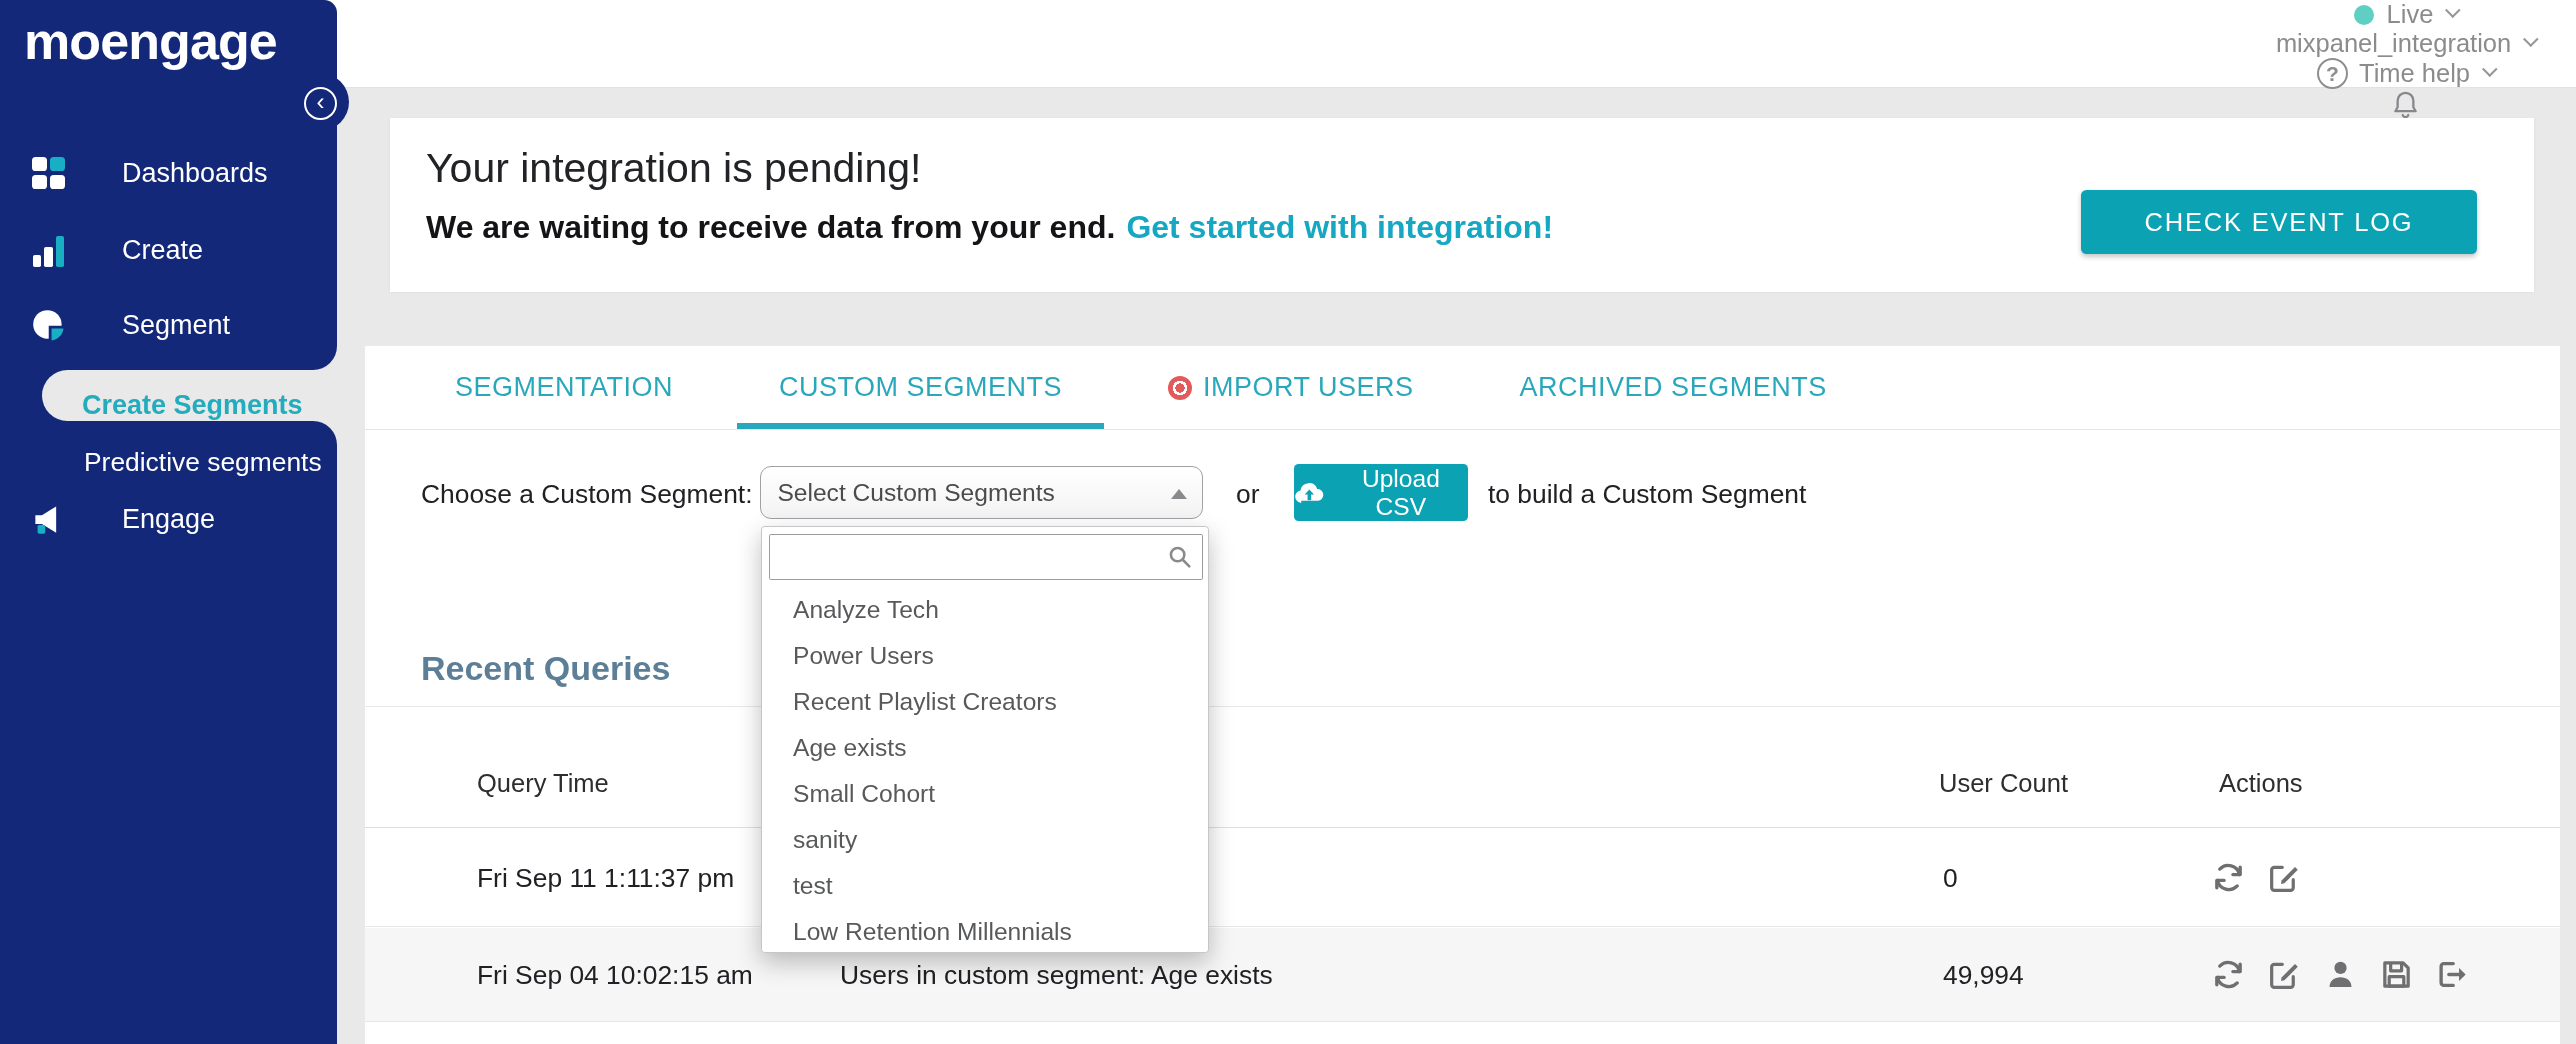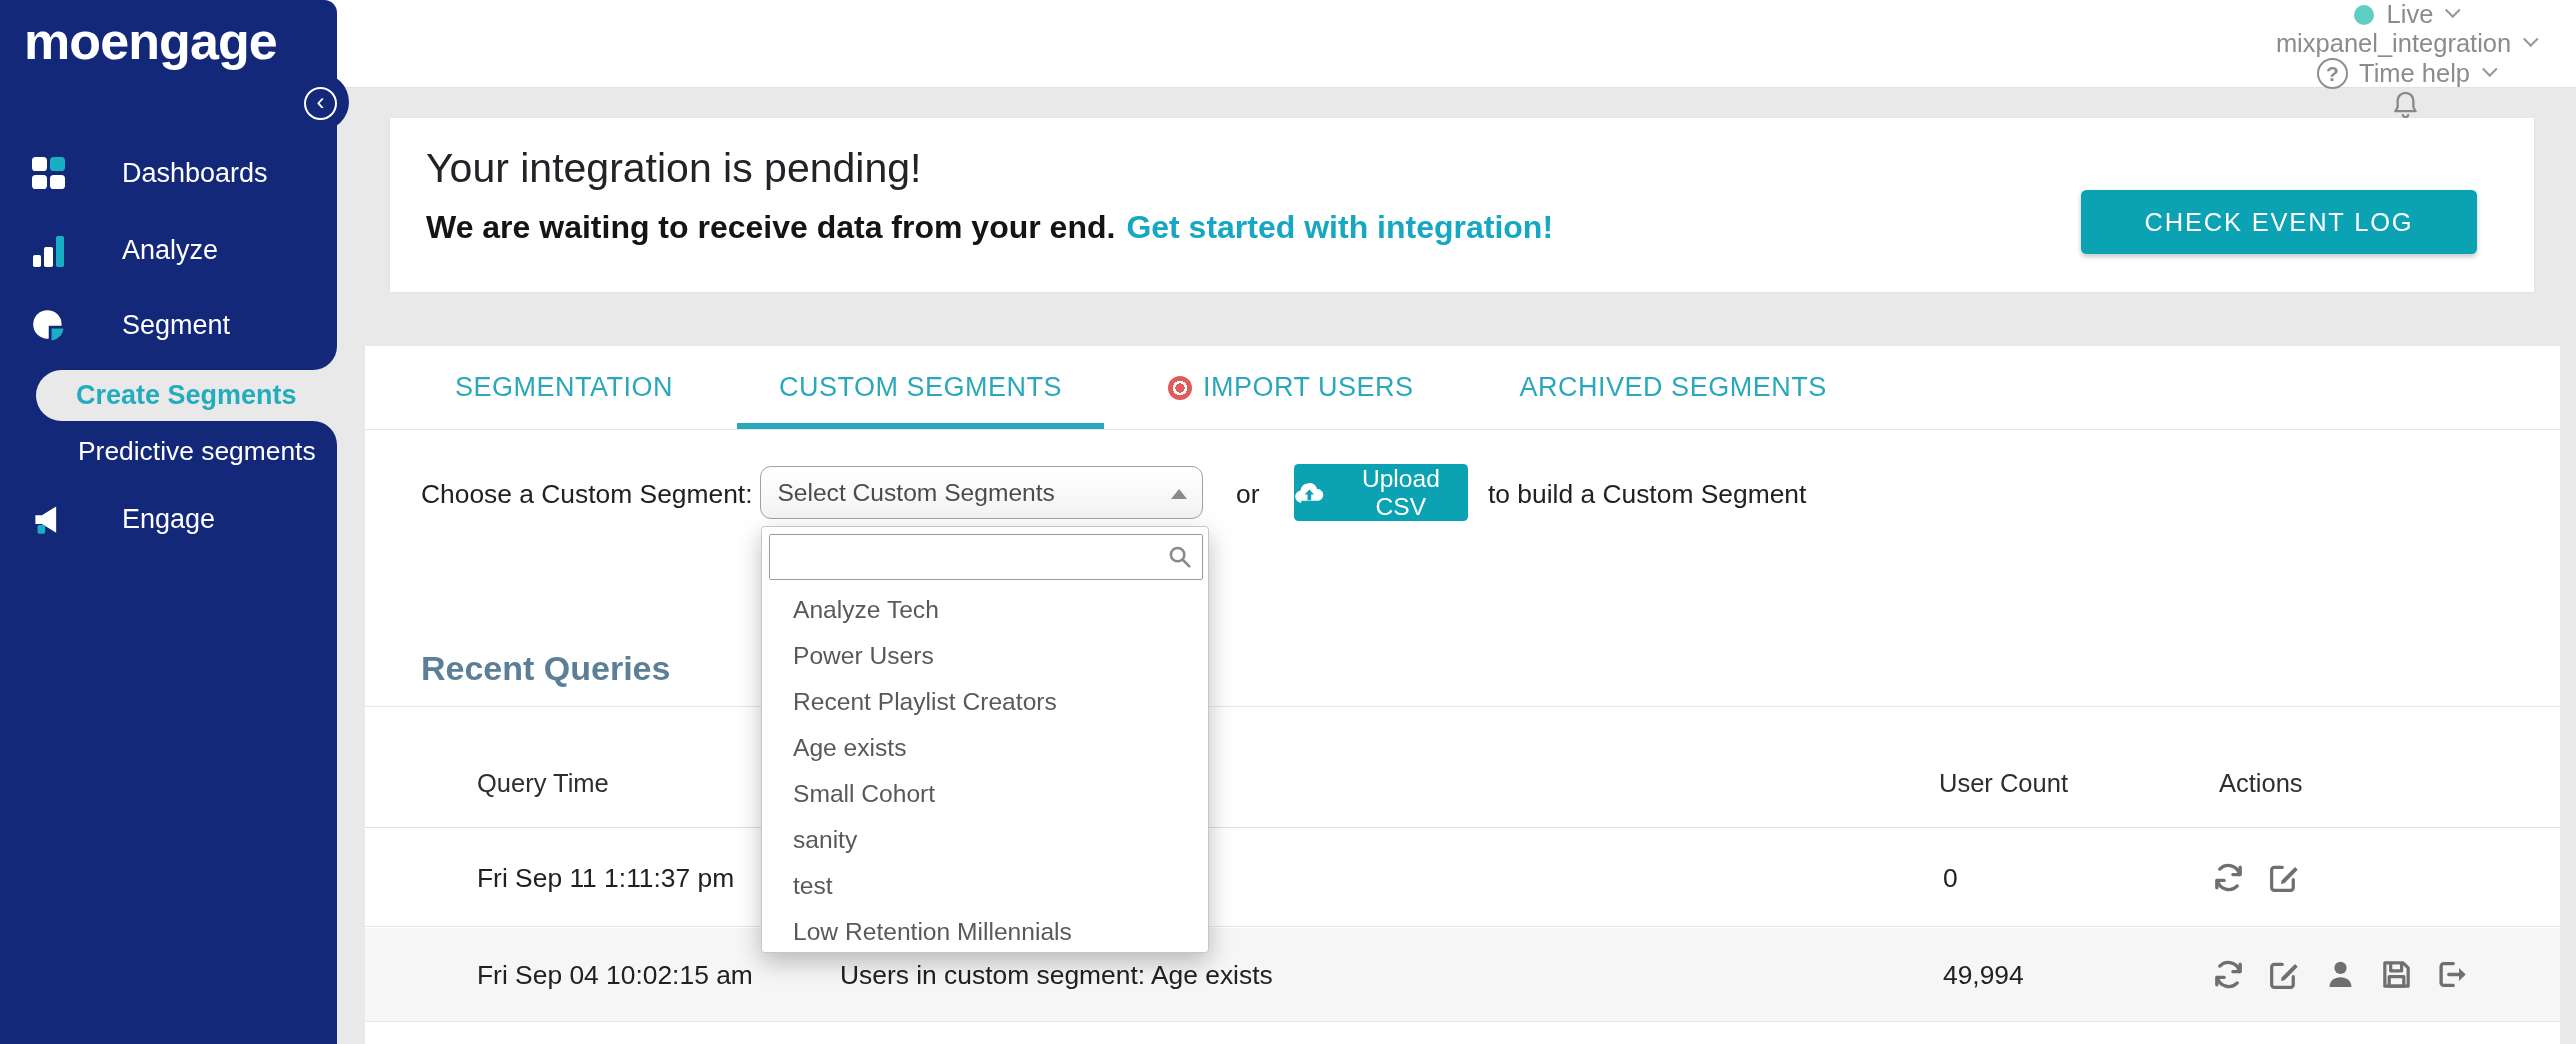--- a/index.html
+++ b/index.html
@@ -36,21 +36,21 @@
   .collapse-btn{position:absolute;left:304px;top:87px;width:33px;height:33px;border-radius:50%;border:2.7px solid #fff;background:var(--navy);color:#fff;font-size:24px;line-height:25.5px;text-align:center;cursor:pointer;}
   .nav-item{position:absolute;left:0;width:337px;height:58px;display:flex;align-items:center;color:#fff;font-size:27px;font-weight:500;cursor:pointer;}
   .nav-icon{position:absolute;left:31px;width:35px;height:35px;display:flex;align-items:center;justify-content:center;}
   .nav-label{position:absolute;left:78px;margin-left:44px;}
   .grid-icon{display:grid;grid-template-columns:14.6px 14.6px;grid-template-rows:14.6px 14.6px;gap:3.6px;}
   .grid-icon span{border-radius:3.6px;background:#fff;}
   .grid-icon .tl{background:#18AEC3;}
   .bars-icon{display:flex;align-items:flex-end;gap:3.6px;height:33px;}
   .bars-icon i{display:block;width:8.2px;border-radius:1.8px;background:#fff;}
   .bars-icon .b1{height:12px}.bars-icon .b2{height:20px}.bars-icon .b3{height:31px;background:#18AEC3;}
-  .sub-item{position:absolute;left:0;width:337px;display:flex;align-items:center;cursor:pointer;}
+  .sub-item{position:absolute;left:6px;width:337px;display:flex;align-items:flex-end;cursor:pointer;}
   .pill-active{top:370px;height:51px;margin-left:36px;width:301px;background:var(--page);border-radius:25.5px 0 0 25.5px;color:#23ACBE;font-size:27px;font-weight:700;}
   .pill-active .sub-label{margin-left:40px;}
   .sub-plain{top:425px;height:53px;color:#fff;font-size:26.4px;font-weight:500;}
   .sub-plain .sub-label{margin-left:78px;}
   .notch{position:absolute;right:0;width:27px;height:24px;background:var(--page);overflow:hidden;}
   .notch>i{display:block;width:100%;height:100%;background:var(--navy);}
   .notch-top{top:346px;}.notch-top>i{border-bottom-right-radius:24px;}
   .notch-bottom{top:421px;}.notch-bottom>i{border-top-right-radius:24px;}
 
   
@@ -288,21 +288,21 @@
     </div>
 
     <div class="nav-item" style="top:221px">
       <span class="nav-icon">
         <span class="bars-icon">
             <i class="b1"></i>
             <i class="b2"></i>
             <i class="b3"></i>
           </span>
       </span>
-      <span class="nav-label">Analyze</span>
+      <span class="nav-label">Create</span>
     </div>
 
     <div class="nav-item" style="top:296px">
       <span class="nav-icon">
         <svg width="35" height="35" viewBox="0 0 32 32">
           <circle cx="15" cy="15" r="13" fill="#fff"></circle>
           <path d="M17.5 17.5 L31 17.5 A13.5 13.5 0 0 1 17.5 31 Z" fill="#18AEC3" stroke="#14287A" stroke-width="2.6"></path>
         </svg>
       </span>
       <span class="nav-label">Segment</span>

